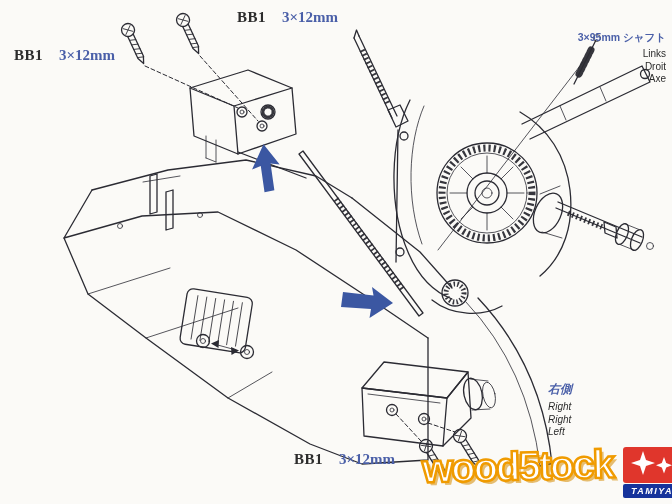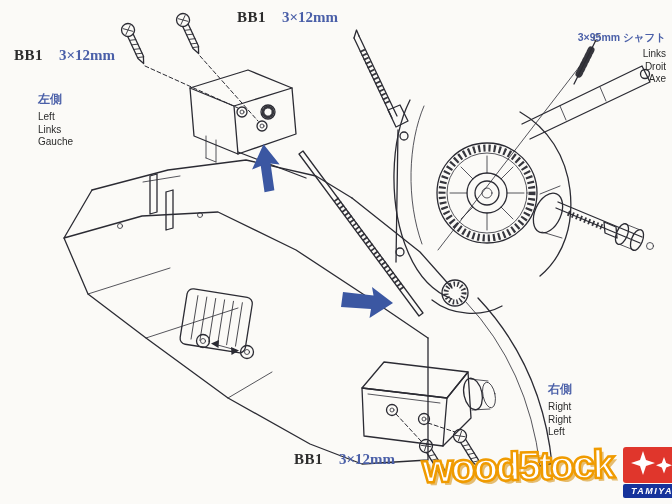--- a/index.html
+++ b/index.html
@@ -216,28 +216,22 @@
     <span class="size">3×12mm</span>
   </div>
 
   <div class="lbl shaft-callout" style="right:6px; top:31px;">
     <div class="jp">3×95mm シャフト</div>
     <div class="lang">Links</div>
     <div class="lang">Droit</div>
     <div class="lang">Axe</div>
   </div>
 
-  <div class="lbl side-callout" style="left:38px; top:91px;">
-    <div class="jp">左側</div>
-    <div class="lang">Left</div>
-    <div class="lang">Links</div>
-    <div class="lang">Gauche</div>
-  </div>
-
-  <div class="lbl side-callout" style="left:548px; top:381px;">
+
+  <div class="lbl side-callout" style="left:548px; top:381px;font-style:italic;">
     <div class="jp">右側</div>
     <div class="lang">Right</div>
     <div class="lang">Right</div>
     <div class="lang">Left</div>
   </div>
 
   <div class="watermark">wood5tock</div>
 
   <div class="tamiya">
     <div class="tamiya-box">

